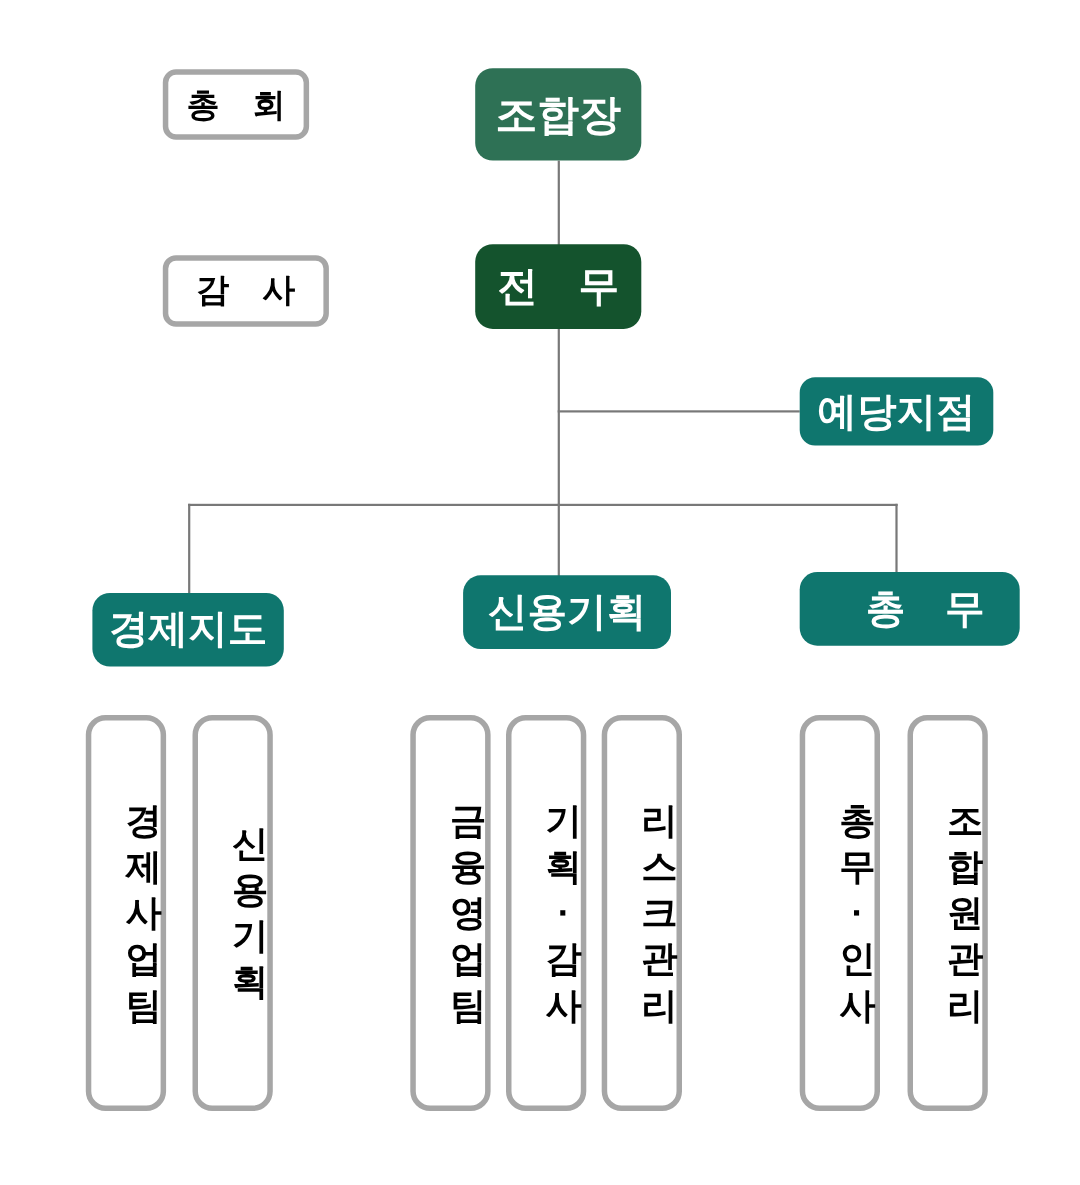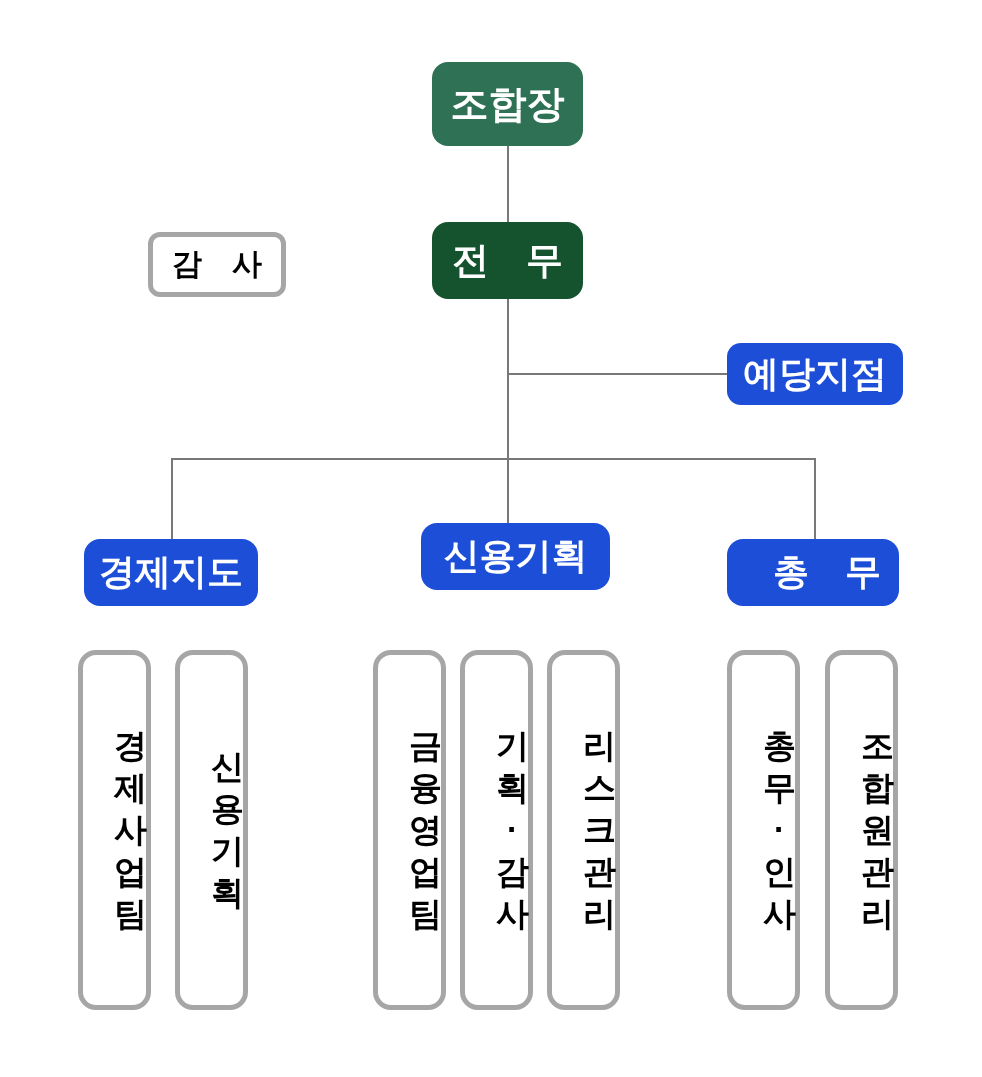--- a/index.html
+++ b/index.html
@@ -42,21 +42,21 @@
     border-radius: 16px;
     color: #ffffff;
     font-weight: bold;
     display: flex;
     align-items: center;
     justify-content: center;
     white-space: pre;
   }
   .node.green { background: #2e7155; font-size: 38px; }
   .node.gold  { background: #14532d; font-size: 37px; }
-  .node.blue  { background: #1d4ed8; font-size: 36px; }
+  .node.blue  { background: #0f766e; font-size: 36px; }
   
   .tall-box {
     position: absolute;
     box-sizing: border-box;
     width: 73px;
     height: 360px;
     border: 5px solid #a6a6a6;
     border-radius: 18px;
     background: #ffffff;
     display: flex;
@@ -80,31 +80,32 @@
 <div class="canvas">
 
   <div class="line" style="left:507px; top:146px; width:2px; height:77px;"></div>
   <div class="line" style="left:507px; top:299px; width:2px; height:160px;"></div>
   <div class="line" style="left:507px; top:373px; width:220px; height:2px;"></div>
   <div class="line" style="left:171px; top:458px; width:645px; height:2px;"></div>
   <div class="line" style="left:171px; top:458px; width:2px; height:82px;"></div>
   <div class="line" style="left:507px; top:458px; width:2px; height:82px;"></div>
   <div class="line" style="left:814px; top:458px; width:2px; height:82px;"></div>
 
-  <div class="gray-box" style="left:148px; top:232px; width:138px; height:65px;">감　사</div>
+  <div class="gray-box" style="left:148px; top:63px; width:133px; height:64px;">총　회</div>
+  <div class="gray-box" style="left:148px; top:232px; width:151px; height:65px;">감　사</div>
 
   <div class="node green" style="left:432px; top:62px; width:151px; height:84px;text-align:center;">조합장</div>
 
   <div class="node gold" style="left:432px; top:222px; width:151px; height:77px;">전　무</div>
 
   <div class="node blue" style="left:727px; top:343px; width:176px; height:62px; border-radius:14px;">예당지점</div>
 
   <div class="node blue" style="left:84px; top:539px; width:174px; height:67px;">경제지도</div>
   <div class="node blue" style="left:421px; top:523px; width:189px; height:67px;">신용기획</div>
-  <div class="node blue" style="left:727px; top:539px; width:172px; height:67px;padding-left:28px;">총　무</div>
+  <div class="node blue" style="left:727px; top:520px; width:200px; height:67px;padding-left:28px;">총　무</div>
 
   <div class="tall-box" style="left:78px; top:650px;">
     <div class="vtext">경제사업팀</div>
   </div>
   <div class="tall-box" style="left:175px; top:650px;">
     <div class="vtext">신용기획</div>
   </div>
 
   <div class="tall-box" style="left:373px; top:650px;">
     <div class="vtext">금융영업팀</div>

